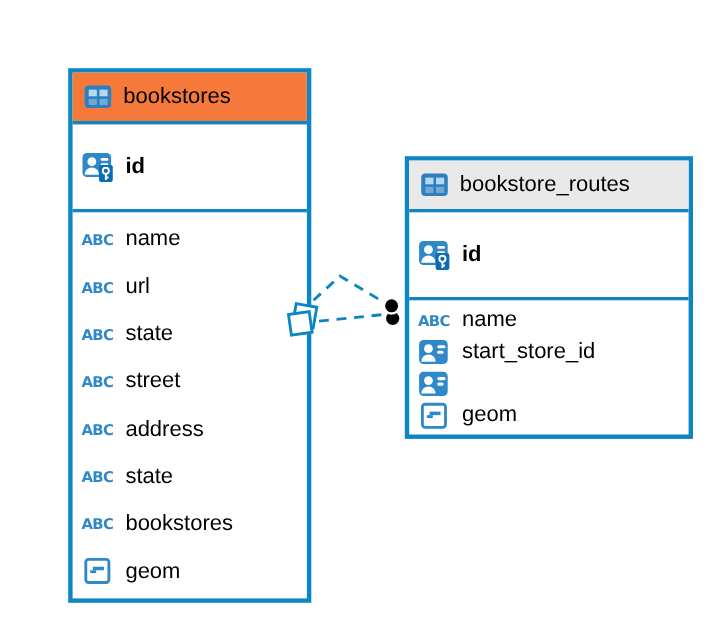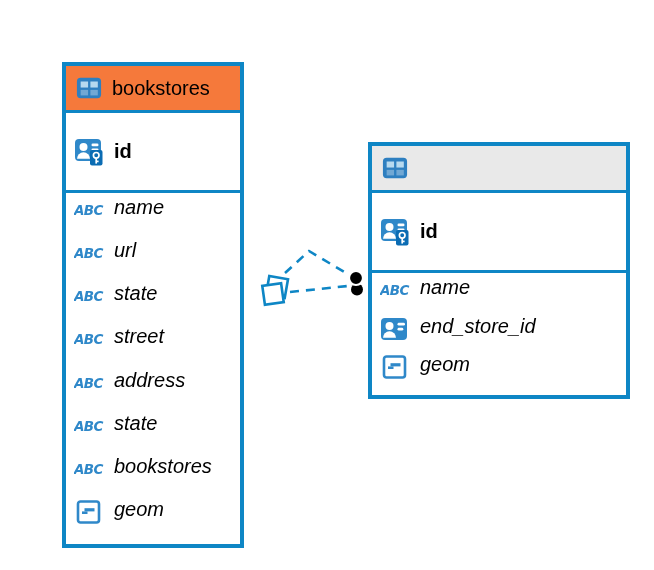--- a/index.html
+++ b/index.html
@@ -4,38 +4,38 @@
 <style>
   html,body { margin:0; padding:0; background:#fff; }
   .canvas {
     position:relative; width:654px; height:570px; background:#ffffff;
     font-family:"Liberation Sans", sans-serif; overflow:hidden;
   }
   .table {
     position:absolute; border:4px solid #0e86c5; background:#fff;
     display:flex; flex-direction:column; box-sizing:border-box;
   }
-  .t-bookstores { left:62px; top:62px; width:182px; height:486px; }
+  .t-bookstores { left:62px; top:62px; width:221px; height:486px; }
   .t-routes     { left:368px; top:142px; width:262px; height:257px; }
   .thead {
     display:flex; align-items:center; gap:8px; padding:0 8px;
     height:44px; flex:0 0 auto; border-bottom:3px solid #0e86c5;
     font-size:20px; color:#000; white-space:nowrap;
   }
   .thead.orange { background:#f5793b; }
   .thead.gray   { background:#e9e9e9; }
   .pkrow {
     display:flex; align-items:center; gap:8px; padding:16px 8px;
     height:45px; flex:0 0 auto; border-bottom:3px solid #0e86c5;
     font-size:20px; font-weight:bold; color:#000; white-space:nowrap;
   }
   .cols { flex:1 1 auto; display:flex; flex-direction:column; padding:3px 0; }
   .row {
-    flex:1 1 auto; display:flex; gap:8px;
-    padding:0 8px; font-size:20px; color:#000; white-space:nowrap;font-style:italic;
+    flex:1 1 auto; display:flex; align-items:center; gap:8px;
+    padding:0 8px; font-size:20px; color:#000; white-space:nowrap;
   }
   .icon   { width:32px; height:28px; flex:0 0 auto; }
   .hicon  { width:30px; height:26px; flex:0 0 auto; }
   .overlay { position:absolute; left:0; top:0; width:654px; height:570px; pointer-events:none; }
   .defs { position:absolute; width:0; height:0; overflow:hidden; }
 </style>
 </head>
 <body>
 
 <svg class="defs" aria-hidden="true">
@@ -151,42 +151,48 @@
           <span>geom</span>
         </div>
       </div>
   </div>
 
   <div class="table t-routes">
     <div class="thead gray">
       <svg class="hicon">
           <use href="#table-icon"></use>
         </svg>
+      <span>bookstore_routes</span>
     </div>
     <div class="pkrow">
       <svg class="icon">
           <use href="#primary-key-user-icon"></use>
         </svg>
       <span>id</span>
     </div>
     <div class="cols">
 
         <div class="row">
           <svg class="icon">
             <use href="#text-icon"></use>
           </svg>
           <span>name</span>
         </div>
 
-
         <div class="row">
           <svg class="icon">
             <use href="#foreign-key-user-icon"></use>
           </svg>
-          <span>end_store_id</span>
+          <span>start_store_id</span>
+        </div>
+
+        <div class="row">
+          <svg class="icon">
+            <use href="#foreign-key-user-icon"></use>
+          </svg>
         </div>
 
         <div class="row">
           <svg class="icon">
             <use href="#geometry-icon"></use>
           </svg>
           <span>geom</span>
         </div>
       </div>
   </div>

